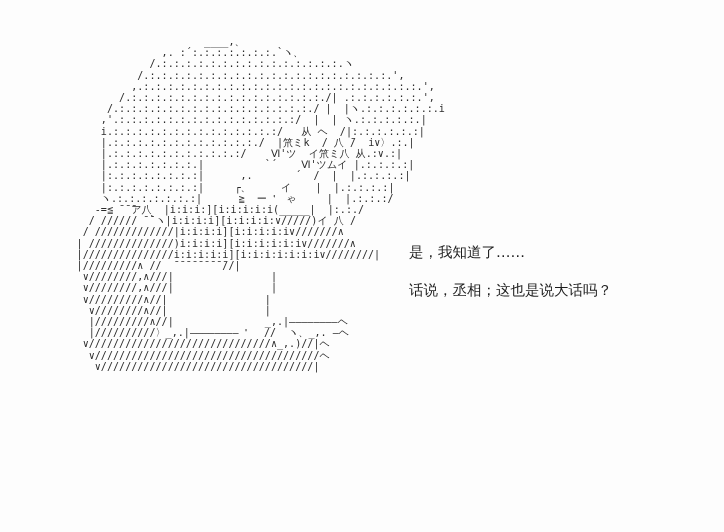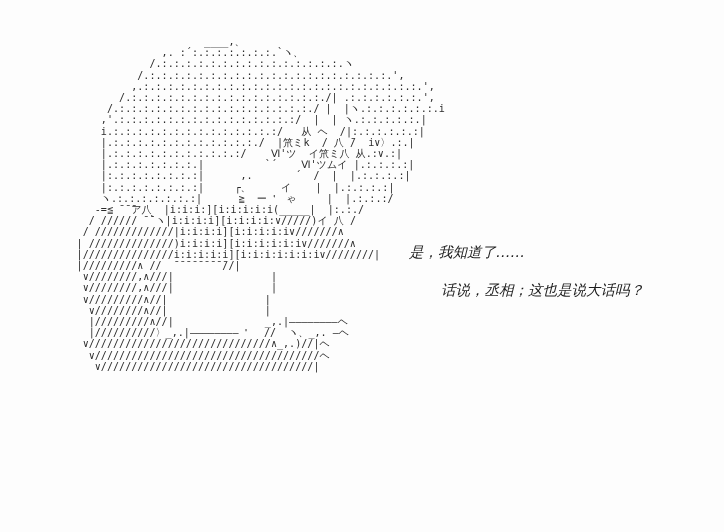--- a/index.html
+++ b/index.html
@@ -52,26 +52,24 @@
     top: 243px;
     width: 300px;
   }
 
   .dialogue-line {
     font-family: "DejaVu Sans", "Liberation Sans", sans-serif;
     font-size: 14.5px;
     line-height: 18px;
     color: #1c1c1c;
     white-space: pre;
-    font-style: italic;
   }
 
   .dialogue-line + .dialogue-line {
     margin-top: 20px;
-    margin-left: 32px;
   }
 </style>
 </head>
 <body>
 
 <div id="scene">
 
   <div id="aa-panel">
     <pre id="aa-art">                             ____,、
                       ,. :´:.:.:.:.:.:.:.`ヽ、

